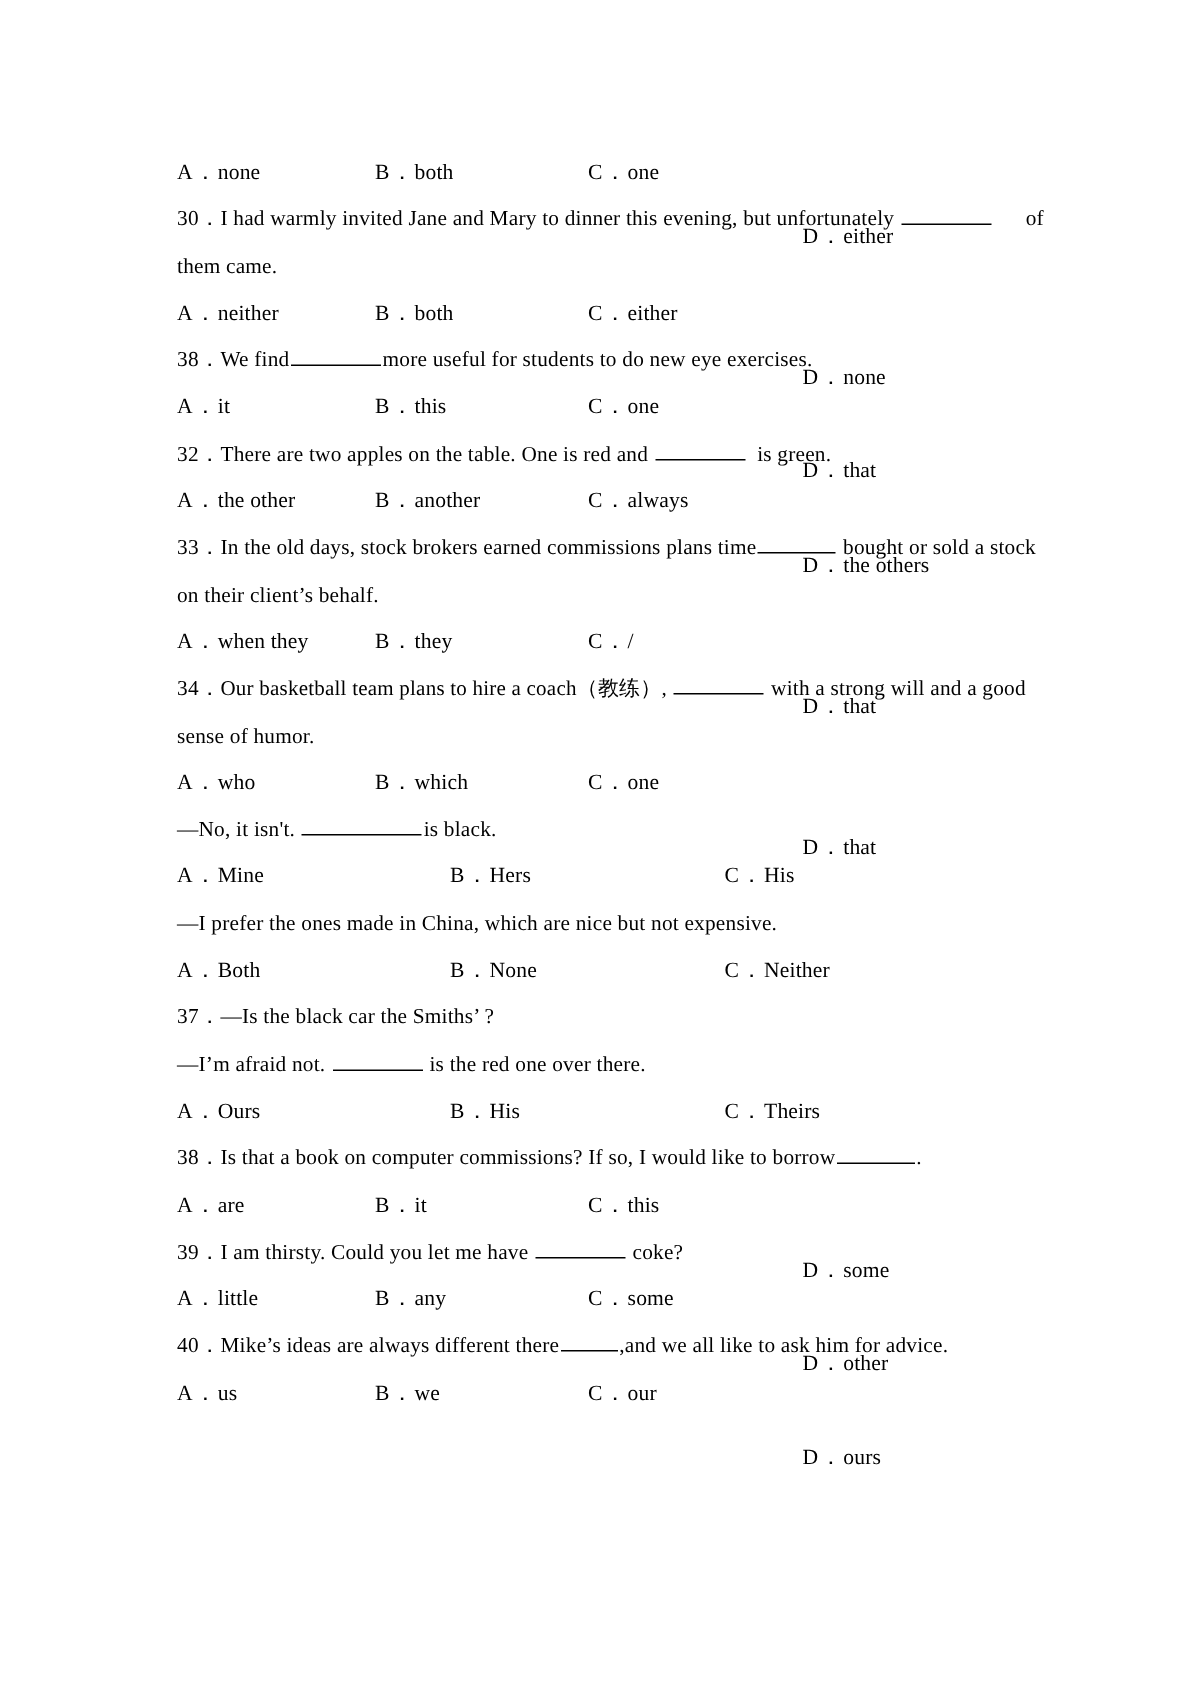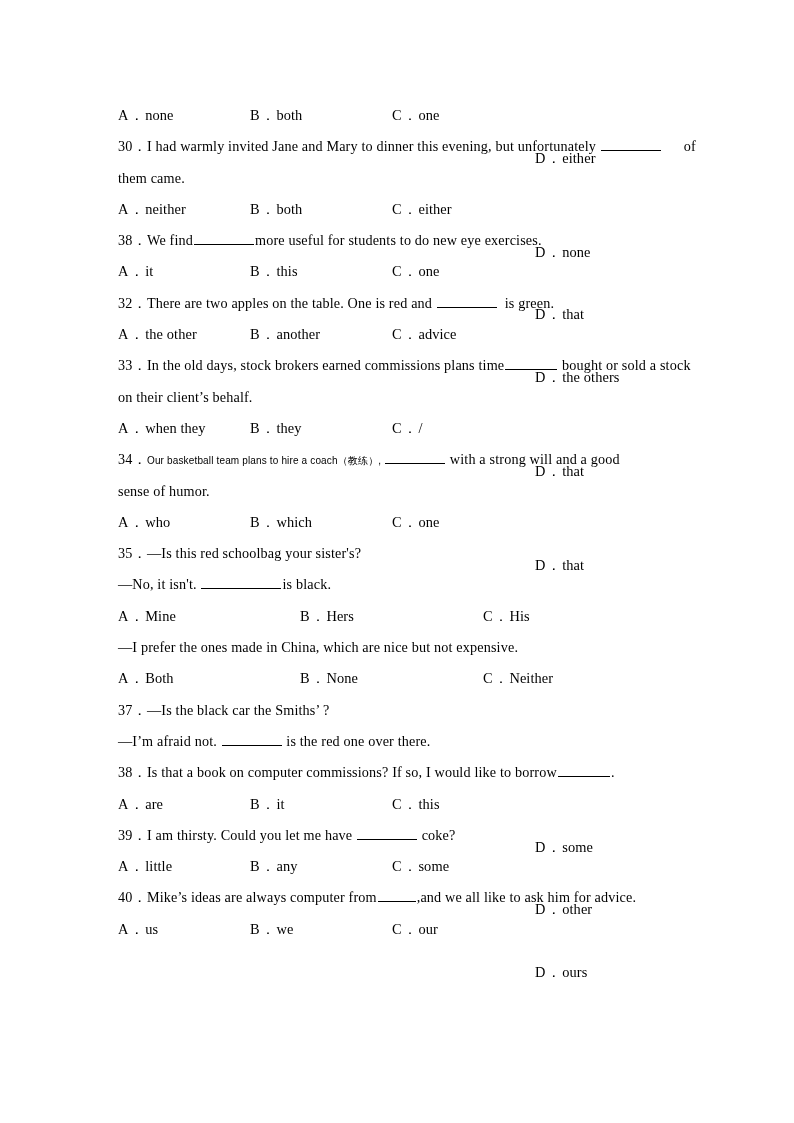--- a/index.html
+++ b/index.html
@@ -85,22 +85,22 @@
   }
   .blank.w-xs { width: 38px; }
   .blank.w-s  { width: 52px; }
   .blank.w-m  { width: 60px; }
   .blank.w-l  { width: 80px; }
 
   .gap-sm { display: inline-block; width: 7px; }
   .gap-md { display: inline-block; width: 22px; }
 
   .cn {
-    font-family: Liberation Sans, sans-serif;
-    font-size: 10px;
+    font-family: Liberation Serif, serif;
+    font-size: 14px;
   }
 </style>
 </head>
 <body>
 
 <div id="page">
   <div class="content">
 
     <div class="opts four">
       <span class="opt o0"><span class="lab">A．</span><span class="val">none</span></span>
@@ -126,21 +126,21 @@
       <span class="opt o1"><span class="lab">B．</span><span class="val">this</span></span>
       <span class="opt o2"><span class="lab">C．</span><span class="val">one</span></span>
       <span class="opt o3"><span class="lab">D．</span><span class="val">that</span></span>
     </div>
 
     <div class="line qline"><span class="qnum">32．</span><span>There are two apples on the table. One is red and </span><span class="blank w-m"></span><span class="gap-sm"></span><span>is green.</span></div>
 
     <div class="opts four">
       <span class="opt o0"><span class="lab">A．</span><span class="val">the other</span></span>
       <span class="opt o1"><span class="lab">B．</span><span class="val">another</span></span>
-      <span class="opt o2"><span class="lab">C．</span><span class="val">advice</span></span>
+      <span class="opt o2"><span class="lab">C．</span><span class="val">always</span></span>
       <span class="opt o3"><span class="lab">D．</span><span class="val">the others</span></span>
     </div>
 
     <div class="line qline"><span class="qnum">33．</span><span>In the old days, stock brokers earned commissions plans time</span><span class="blank w-s"></span><span> bought or sold a stock</span></div>
     <div class="line qline"><span>on their client’s behalf.</span></div>
 
     <div class="opts four">
       <span class="opt o0"><span class="lab">A．</span><span class="val">when they</span></span>
       <span class="opt o1"><span class="lab">B．</span><span class="val">they</span></span>
       <span class="opt o2"><span class="lab">C．</span><span class="val">/</span></span>
@@ -150,60 +150,64 @@
     <div class="line qline"><span class="qnum">34．</span><span class="cn">Our basketball team plans to hire a coach（教练）, </span><span class="blank w-m"></span><span> with a strong will and a good</span></div>
     <div class="line qline"><span>sense of humor.</span></div>
 
     <div class="opts four">
       <span class="opt o0"><span class="lab">A．</span><span class="val">who</span></span>
       <span class="opt o1"><span class="lab">B．</span><span class="val">which</span></span>
       <span class="opt o2"><span class="lab">C．</span><span class="val">one</span></span>
       <span class="opt o3"><span class="lab">D．</span><span class="val">that</span></span>
     </div>
 
-    <div class="line qline"><span class="qnum">35．</span><span>—Is this red schoolbag your sister's?</span></div>
     <div class="line qline"><span>—No, it isn't. </span><span class="blank w-l"></span><span>is black.</span></div>
 
     <div class="opts three">
       <span class="opt o0"><span class="lab">A．</span><span class="val">Mine</span></span>
       <span class="opt o1"><span class="lab">B．</span><span class="val">Hers</span></span>
       <span class="opt o2"><span class="lab">C．</span><span class="val">His</span></span>
     </div>
 
     <div class="line qline"><span>—I prefer the ones made in China, which are nice but not expensive.</span></div>
 
     <div class="opts three">
       <span class="opt o0"><span class="lab">A．</span><span class="val">Both</span></span>
       <span class="opt o1"><span class="lab">B．</span><span class="val">None</span></span>
       <span class="opt o2"><span class="lab">C．</span><span class="val">Neither</span></span>
     </div>
 
     <div class="line qline"><span class="qnum">37．</span><span>—Is the black car the Smiths’ ?</span></div>
     <div class="line qline"><span>—I’m afraid not. </span><span class="blank w-m"></span><span> is the red one over there.</span></div>
 
+    <div class="opts three">
+      <span class="opt o0"><span class="lab">A．</span><span class="val">Ours</span></span>
+      <span class="opt o1"><span class="lab">B．</span><span class="val">His</span></span>
+      <span class="opt o2"><span class="lab">C．</span><span class="val">Theirs</span></span>
+    </div>
 
     <div class="line qline"><span class="qnum">38．</span><span>Is that a book on computer commissions? If so, I would like to borrow</span><span class="blank w-s"></span><span>.</span></div>
 
     <div class="opts four">
       <span class="opt o0"><span class="lab">A．</span><span class="val">are</span></span>
       <span class="opt o1"><span class="lab">B．</span><span class="val">it</span></span>
       <span class="opt o2"><span class="lab">C．</span><span class="val">this</span></span>
       <span class="opt o3"><span class="lab">D．</span><span class="val">some</span></span>
     </div>
 
     <div class="line qline"><span class="qnum">39．</span><span>I am thirsty. Could you let me have </span><span class="blank w-m"></span><span> coke?</span></div>
 
     <div class="opts four">
       <span class="opt o0"><span class="lab">A．</span><span class="val">little</span></span>
       <span class="opt o1"><span class="lab">B．</span><span class="val">any</span></span>
       <span class="opt o2"><span class="lab">C．</span><span class="val">some</span></span>
       <span class="opt o3"><span class="lab">D．</span><span class="val">other</span></span>
     </div>
 
-    <div class="line qline"><span class="qnum">40．</span><span>Mike’s ideas are always computer from</span><span class="blank w-xs"></span><span>,and we all like to ask him for advice.</span></div>
+    <div class="line qline"><span class="qnum">40．</span><span>Mike’s ideas are always different there</span><span class="blank w-xs"></span><span>,and we all like to ask him for advice.</span></div>
 
     <div class="opts four">
       <span class="opt o0"><span class="lab">A．</span><span class="val">us</span></span>
       <span class="opt o1"><span class="lab">B．</span><span class="val">we</span></span>
       <span class="opt o2"><span class="lab">C．</span><span class="val">our</span></span>
       <span class="opt o3"><span class="lab">D．</span><span class="val">ours</span></span>
     </div>
 
   </div>
 </div>

